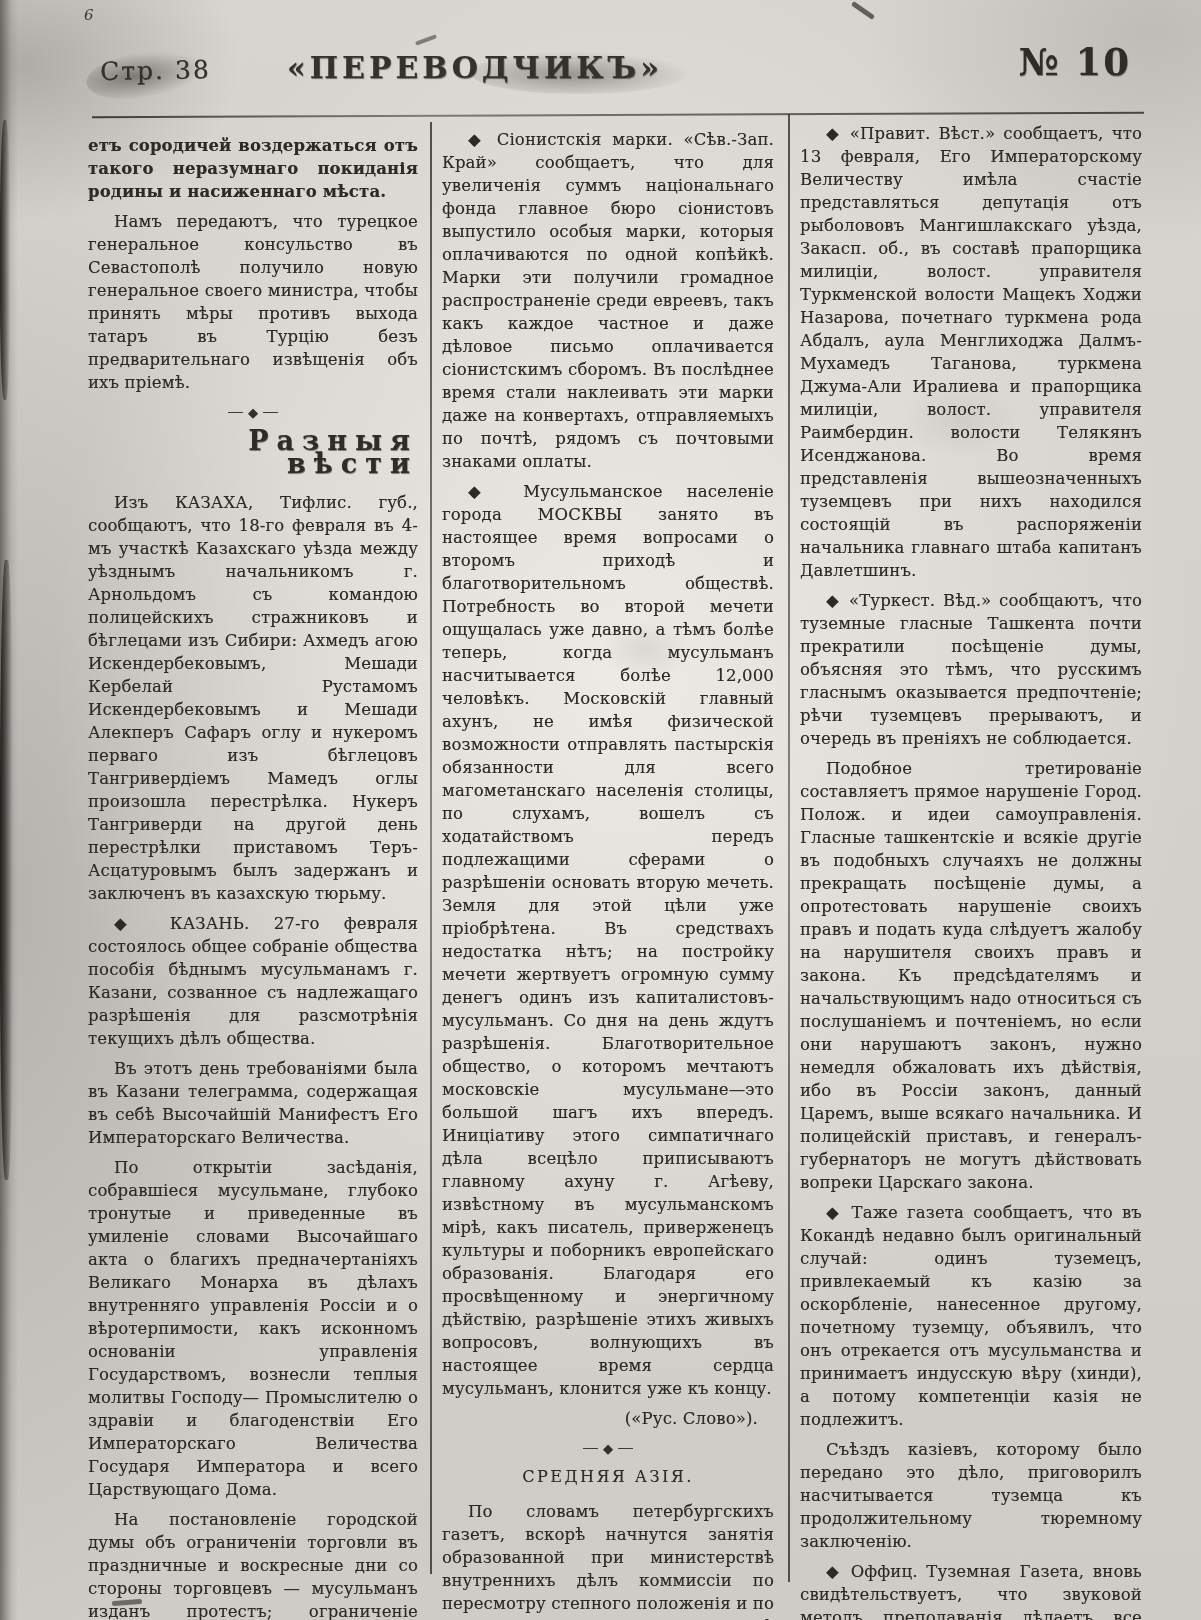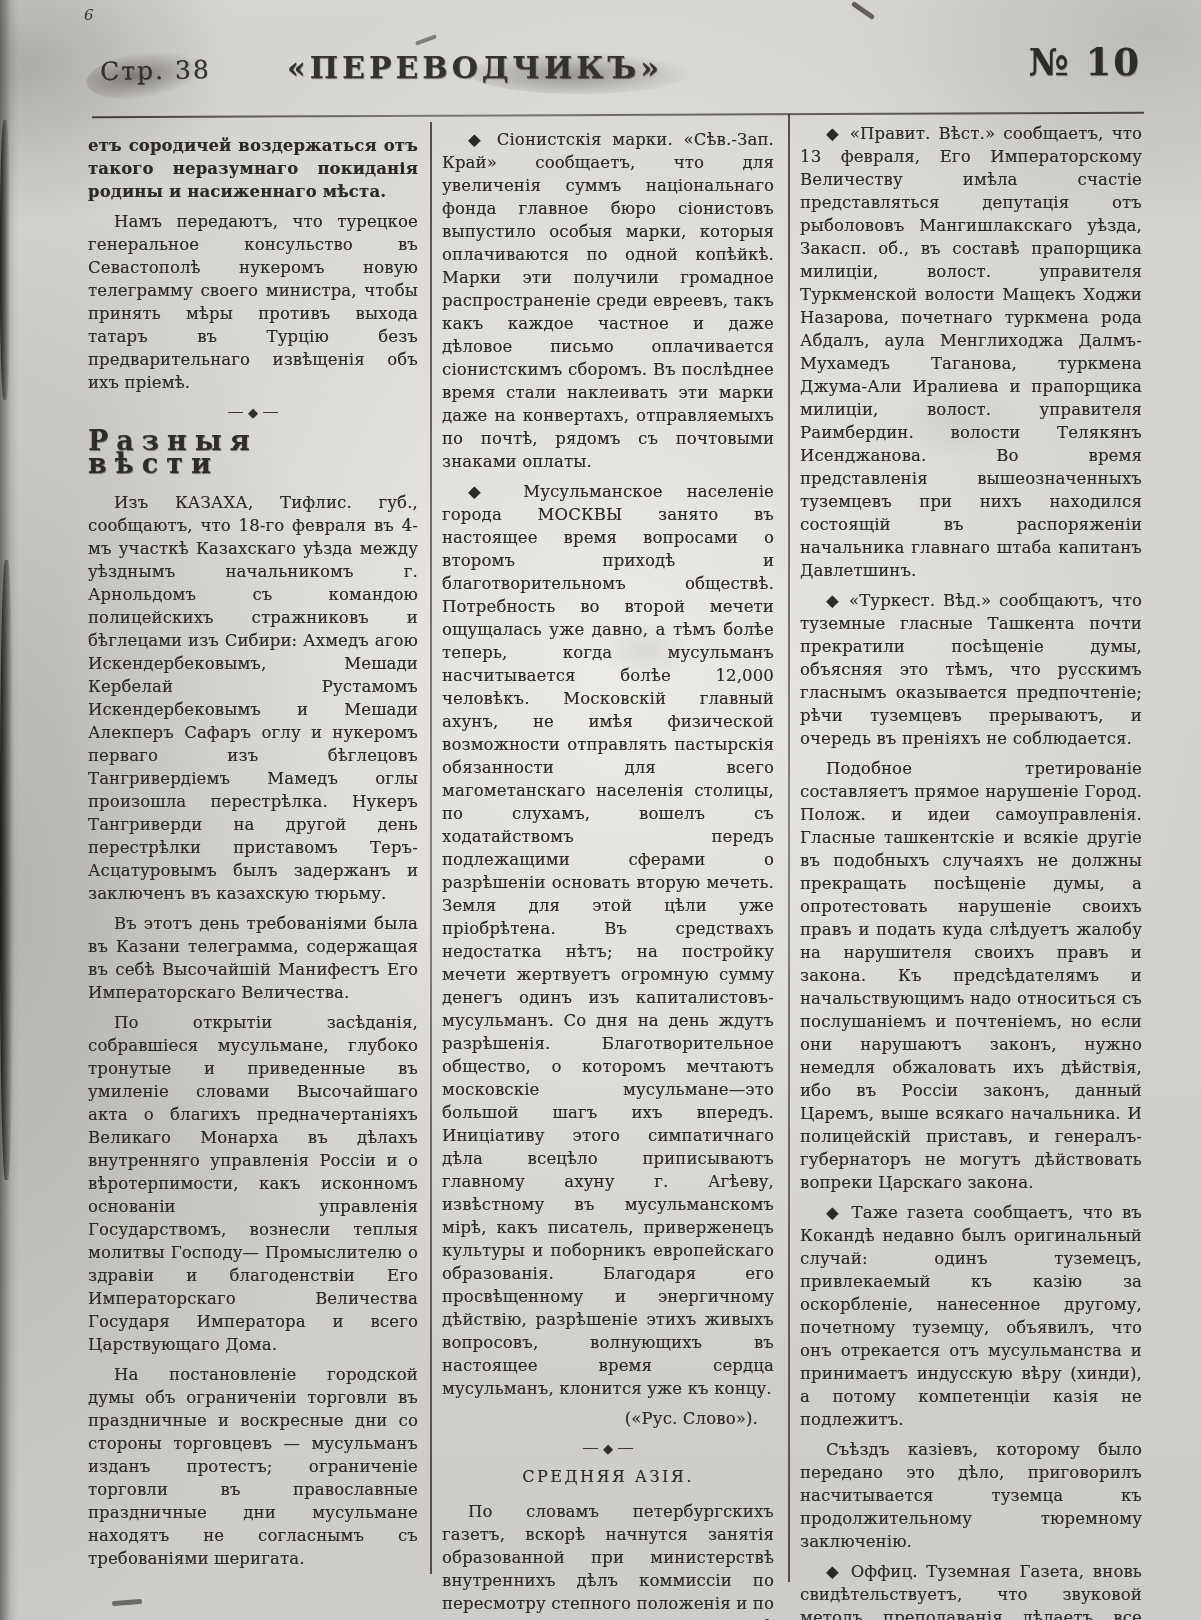--- a/index.html
+++ b/index.html
@@ -41,40 +41,40 @@
   .art-bottom-dash{left:112px;top:1600px;width:30px;height:5px;background:rgba(30,28,24,0.55);
     border-radius:2px;transform:rotate(-4deg);}
   
   .corner-mark{position:absolute;left:84px;top:6px;font-size:15px;color:#3a382ف2;color:#3a3832;
     font-style:italic;}
   .page-number{position:absolute;left:100px;top:56px;font-size:25px;letter-spacing:2px;
     color:#33312b;text-shadow:0.4px 0.4px 0.6px rgba(40,38,33,0.55);transform:rotate(-1deg);}
   .masthead{position:absolute;left:0;top:50px;width:950px;text-align:center;
     font-size:30px;font-weight:bold;letter-spacing:4px;color:#34322c;
     text-shadow:0.6px 0.6px 1px rgba(45,42,37,0.6);}
-  .issue-number{position:absolute;right:60px;top:40px;font-size:37px;font-weight:bold;
+  .issue-number{position:absolute;right:70px;top:40px;font-size:37px;font-weight:bold;
     color:#2e2c26;letter-spacing:2px;text-shadow:0.5px 0.5px 0.8px rgba(40,38,33,0.5);}
   .header-rule{position:absolute;left:92px;top:114px;width:1052px;height:2.4px;
     background:linear-gradient(to right,rgba(50,47,41,0.9),rgba(50,47,41,0.55) 30%,rgba(50,47,41,0.85));
     transform:rotate(-0.25deg);}
   
   .col{position:absolute;text-align:justify;font-size:16.4px;line-height:23px;
     letter-spacing:0.2px;color:#2c2a24;
     text-shadow:0.25px 0.25px 0.35px rgba(44,42,36,0.45);}
   .col1{left:88px;top:134px;width:330px;}
   .col2{left:442px;top:128px;width:332px;}
   .col3{left:800px;top:122px;width:342px;}
   .col p{margin:0 0 7px 0;text-indent:26px;}
   .col p.cont{text-indent:0;font-weight:bold;}
   .sig{text-align:right;padding-right:16px;margin:0 0 10px 0;text-indent:0;}
   .sep{display:flex;align-items:center;justify-content:center;margin:12px 0 10px 0;color:#32302a;}
   .sep::before,.sep::after{content:"";width:15px;height:1.6px;background:#3c3a33;margin:0 5px;}
   .sep .sep-glyph{font-size:13px;line-height:13px;}
   .head-main{font-size:27px;font-weight:bold;letter-spacing:8px;word-spacing:16px;
-    text-align:left;margin:10px 0 16px 0;color:#2e2c26;
+    text-align:right;margin:10px 0 16px 0;color:#2e2c26;
     text-shadow:0.5px 0.5px 0.7px rgba(45,42,37,0.55);}
   .head-sub{font-size:16px;letter-spacing:2.5px;text-align:center;margin:10px 0 12px 0;
     color:#2e2c26;}
   .col-rule{position:absolute;width:1.7px;background:linear-gradient(rgba(58,55,48,0.85),rgba(58,55,48,0.55) 50%,rgba(58,55,48,0.85));}
   .rule1{left:430px;top:122px;height:1452px;}
   .rule2{left:788px;top:114px;height:1468px;}
 </style>
 </head>
 <body>
 
@@ -92,26 +92,27 @@
   <div class="art art-bottom-dash"></div>
 
   <div class="corner-mark">6</div>
   <div class="page-number">Стр. 38</div>
   <div class="masthead">«ПЕРЕВОДЧИКЪ»</div>
   <div class="issue-number">№ 10</div>
   <div class="header-rule"></div>
 
   <div class="col col1">
     <p class="cont">етъ сородичей воздержаться отъ такого неразумнаго покиданія родины и насиженнаго мѣста.</p>
-    <p>Намъ передаютъ, что турецкое генеральное консульство въ Севастополѣ нукеромъ новую телеграмму своего министра, чтобы принять мѣры противъ выхода татаръ въ Турцію безъ предварительнаго извѣщенія объ ихъ пріемѣ.</p>
+    <p>Намъ передаютъ, что турецкое генеральное консульство въ Севастополѣ получило новую генеральное своего министра, чтобы принять мѣры противъ выхода татаръ въ Турцію безъ предварительнаго извѣщенія объ ихъ пріемѣ.</p>
     <div class="sep">
       <span class="sep-glyph">◆</span>
     </div>
     <div class="head-main">Разныя вѣсти</div>
     <p>Изъ КАЗАХА, Тифлис. губ., сообщаютъ, что 18-го февраля въ 4-мъ участкѣ Казахскаго уѣзда между уѣзднымъ начальникомъ г. Арнольдомъ съ командою полицейскихъ стражниковъ и бѣглецами изъ Сибири: Ахмедъ агою Искендербековымъ, Мешади Кербелай Рустамомъ Искендербековымъ и Мешади Алекперъ Сафаръ оглу и нукеромъ перваго изъ бѣглецовъ Тангривердіемъ Мамедъ оглы произошла перестрѣлка. Нукеръ Тангриверди на другой день перестрѣлки приставомъ Теръ-Асцатуровымъ былъ задержанъ и заключенъ въ казахскую тюрьму.</p>
+    <p>◆ КАЗАНЬ. 27-го февраля состоялось общее собраніе общества пособія бѣднымъ мусульманамъ г. Казани, созванное съ надлежащаго разрѣшенія для разсмотрѣнія текущихъ дѣлъ общества.</p>
     <p>Въ этотъ день требованіями была въ Казани телеграмма, содержащая въ себѣ Высочайшій Манифестъ Его Императорскаго Величества.</p>
     <p>По открытіи засѣданія, собравшіеся мусульмане, глубоко тронутые и приведенные въ умиленіе словами Высочайшаго акта о благихъ предначертаніяхъ Великаго Монарха въ дѣлахъ внутренняго управленія Россіи и о вѣротерпимости, какъ исконномъ основаніи управленія Государствомъ, вознесли теплыя молитвы Господу— Промыслителю о здравіи и благоденствіи Его Императорскаго Величества Государя Императора и всего Царствующаго Дома.</p>
     <p>На постановленіе городской думы объ ограниченіи торговли въ праздничные и воскресные дни со стороны торговцевъ — мусульманъ изданъ протестъ; ограниченіе торговли въ православные праздничные дни мусульмане находятъ не согласнымъ съ требованіями шеригата.</p>
 
   </div>
 
   <div class="col-rule rule1"></div>
 
   <div class="col col2">
     <p>◆ Сіонистскія марки. «Сѣв.-Зап. Край» сообщаетъ, что для увеличенія суммъ національнаго фонда главное бюро сіонистовъ выпустило особыя марки, которыя оплачиваются по одной копѣйкѣ. Марки эти получили громадное распространеніе среди евреевъ, такъ какъ каждое частное и даже дѣловое письмо оплачивается сіонистскимъ сборомъ. Въ послѣднее время стали наклеивать эти марки даже на конвертахъ, отправляемыхъ по почтѣ, рядомъ съ почтовыми знаками оплаты.</p>

